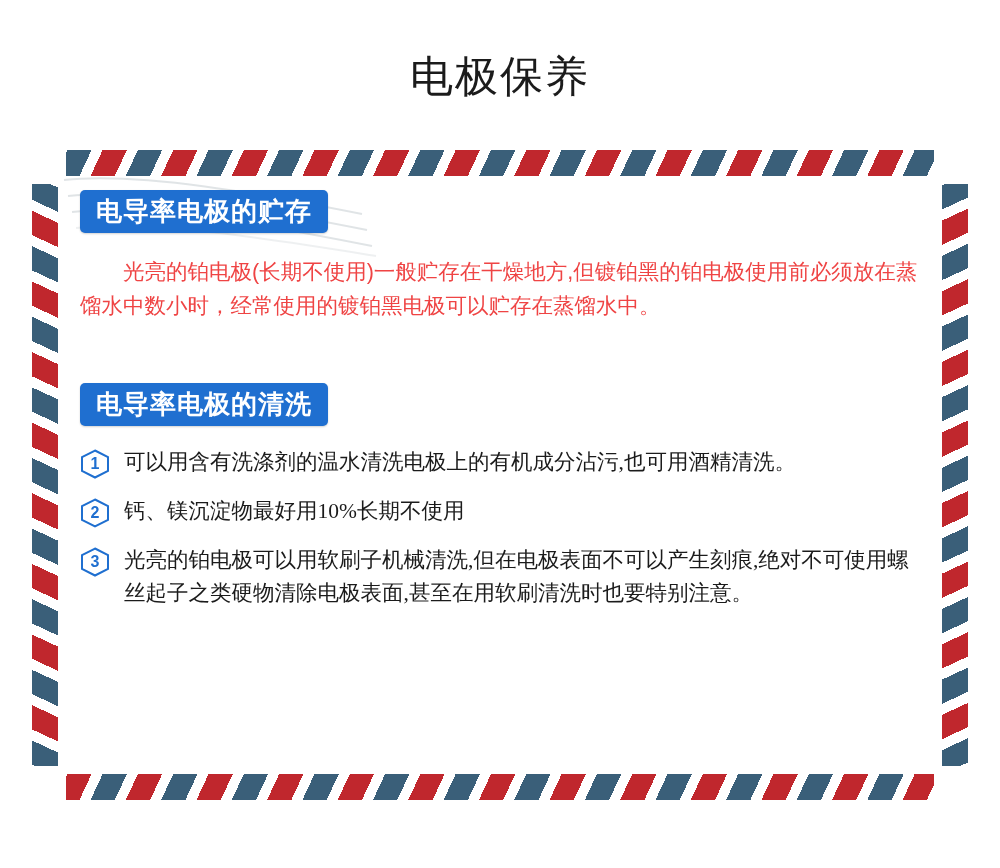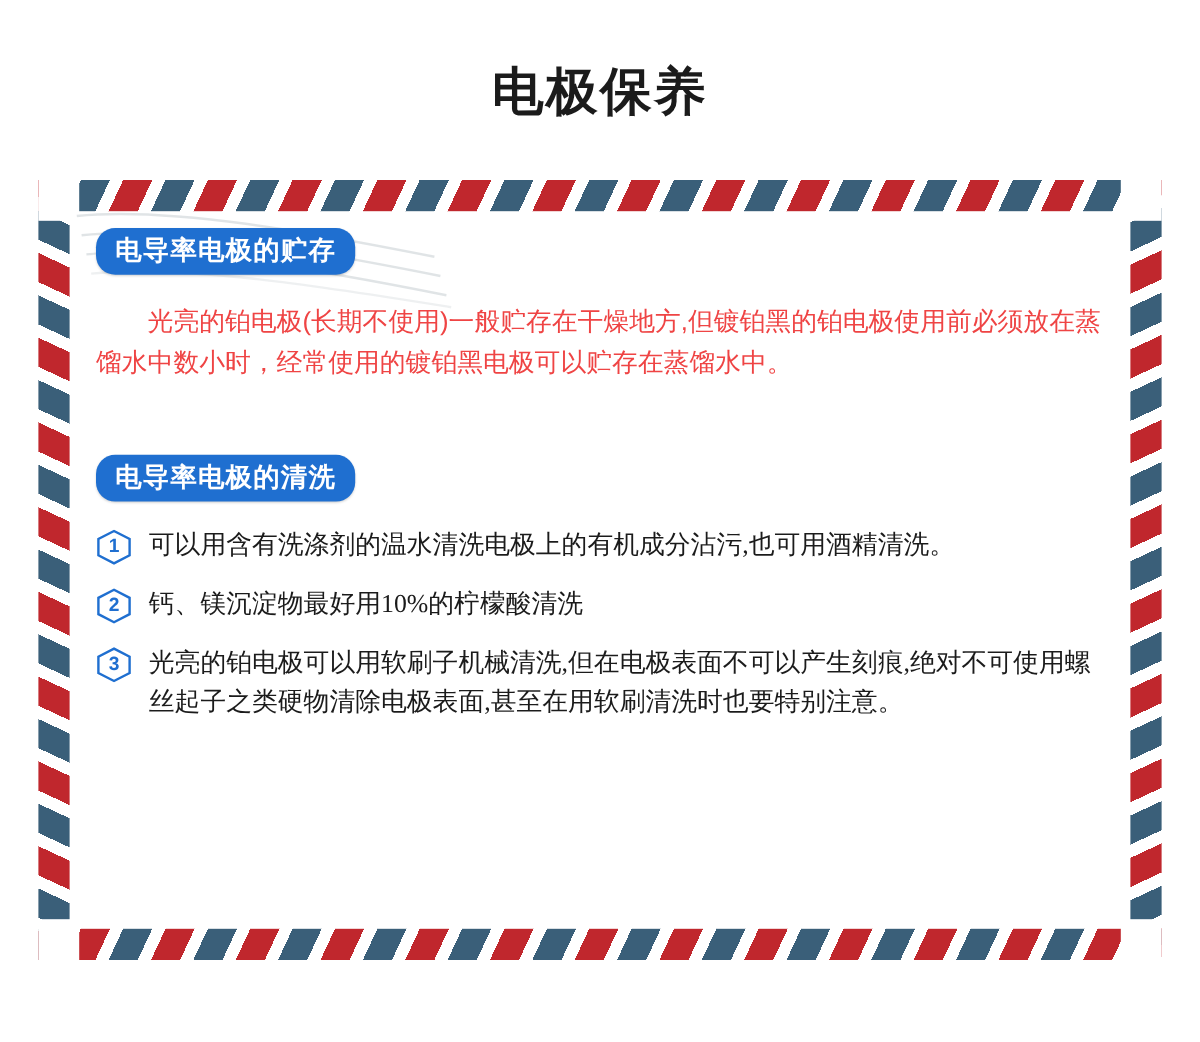--- a/index.html
+++ b/index.html
@@ -22,21 +22,21 @@
   }
 
   
   .page-title {
     position: absolute;
     top: 48px;
     left: 0;
     width: 1000px;
     text-align: center;
     font-size: 43px;
-    font-weight: bold;
+    font-weight: normal;
     letter-spacing: 2px;
     color: #1b1b1b;
   }
 
   
   .envelope {
     position: absolute;
     left: 32px;
     top: 150px;
     width: 936px;
@@ -119,25 +119,25 @@
     right: 42px;
     bottom: 34px;
   }
 
   .section { margin-bottom: 4px; }
 
   .badge {
     display: inline-block;
     background: #1f6fd0;
     color: #ffffff;
-    font-size: 22px;
+    font-size: 26px;
     font-weight: bold;
     line-height: 1;
     padding: 8px 16px 9px 16px;
-    border-radius: 16px;
+    border-radius: 5px;
     letter-spacing: 1px;
     box-shadow: 0 1px 2px rgba(0,0,0,0.18);
   }
 
   .para {
     margin: 22px 0 0 0;
     font-size: 21.5px;
     line-height: 34px;
     color: #ef4444;
     text-indent: 2em;
@@ -234,21 +234,21 @@
             <div class="item-text">可以用含有洗涤剂的温水清洗电极上的有机成分沾污,也可用酒精清洗。</div>
           </div>
 
           <div class="list-item">
             <div class="num">
               <svg class="hex" viewBox="0 0 30 30">
                 <polygon points="15,1.5 28,8.2 28,21.8 15,28.5 2,21.8 2,8.2" fill="#ffffff" stroke="#1f6fd0" stroke-width="2"></polygon>
               </svg>
               <span class="numtext">2</span>
             </div>
-            <div class="item-text">钙、镁沉淀物最好用10%的柠檬酸清洗</div>
+            <div class="item-text">钙、镁沉淀物最好用10%长期不使用</div>
           </div>
 
           <div class="list-item">
             <div class="num">
               <svg class="hex" viewBox="0 0 30 30">
                 <polygon points="15,1.5 28,8.2 28,21.8 15,28.5 2,21.8 2,8.2" fill="#ffffff" stroke="#1f6fd0" stroke-width="2"></polygon>
               </svg>
               <span class="numtext">3</span>
             </div>
             <div class="item-text">光亮的铂电极可以用软刷子机械清洗,但在电极表面不可以产生刻痕,绝对不可使用螺丝起子之类硬物清除电极表面,甚至在用软刷清洗时也要特别注意。</div>

